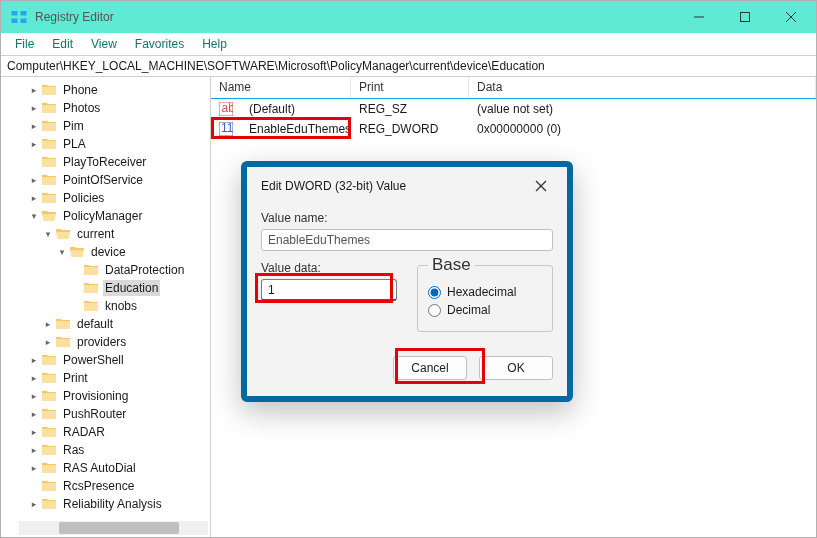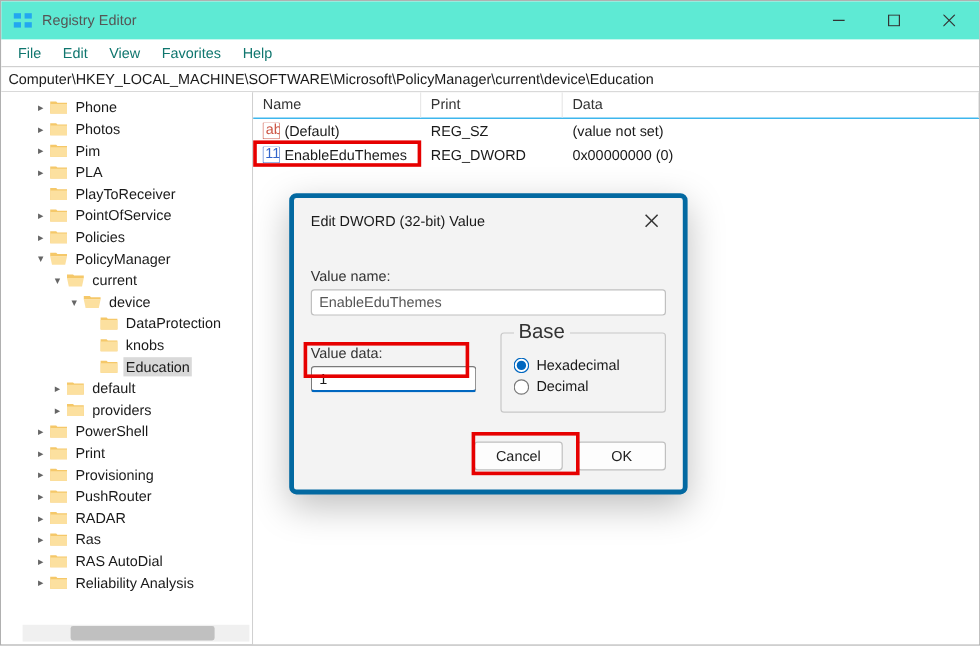--- a/index.html
+++ b/index.html
@@ -16,29 +16,29 @@
 .tree-content{min-width:250px}
 .node{display:flex;align-items:center;height:18px;padding-left:var(--ind,0px);white-space:nowrap;cursor:default}
 .node .arrow{width:14px;height:14px;display:flex;align-items:center;justify-content:center;color:#666;font-size:9px}
 .node .folder{width:16px;height:16px;margin-right:4px}
 .node .label{font-size:12px;padding:1px 2px}
 .node.selected .label{background:#d9d9d9}
 .list{flex:1;background:#fff;position:relative}
 .list-header{display:flex;height:22px;border-bottom:1px solid #0ea5e9}
 .list-header .col{padding:3px 8px;font-size:12px;color:#333;border-right:1px solid #e8e8e8}
 .list-row{display:flex;height:20px;align-items:center;cursor:default}
-.list-row .cell{padding:0 8px;font-size:12px;display:flex;align-items:flex-end;gap:4px;overflow:hidden;white-space:nowrap}
+.list-row .cell{padding:0 8px;font-size:12px;display:flex;align-items:flex-end;gap:16px;overflow:hidden;white-space:nowrap}
 .col-name{width:140px}.col-type{width:118px}.col-data{flex:1}
 .reg-icon{width:14px;height:14px;flex-shrink:0}
 .red-box{border:3px solid #e60000;position:absolute}
-.dialog{position:absolute;left:240px;top:160px;width:332px;background:#f3f3f3;border:4px solid #0369a1;box-shadow:0 10px 30px rgba(0,0,0,0.25);border-radius:6px}
+.dialog{position:absolute;left:240px;top:160px;width:332px;background:#f3f3f3;border:6px solid #0369a1;box-shadow:0 10px 30px rgba(0,0,0,0.25);border-radius:6px}
 .dlg-title{height:38px;display:flex;align-items:center;padding:0 14px;font-size:12px;color:#222}
 .dlg-title .close{margin-left:auto;font-size:14px;color:#333;width:24px;height:24px;display:flex;align-items:center;justify-content:center}
 .dlg-body{padding:0 14px 10px}
-.dlg-body label{font-size:12px;color:#333;display:block;margin:20px 0 4px}
+.dlg-body label{font-size:12px;color:#333;display:block;margin:6px 0 4px}
 .dlg-body .ro-field{width:100%;height:22px;border:1px solid #c0c0c0;border-radius:3px;background:#fff;padding:3px 6px;font-size:12px;color:#555}
 .dlg-row{display:flex;gap:20px;margin-top:4px}
 .dlg-col{flex:1}
 .dlg-body input[type=text]{width:100%;height:22px;border:1px solid #7a7a7a;border-bottom:2px solid #0067c0;border-radius:3px;padding:2px 6px;font-size:12px;outline:none;background:#fff}
 fieldset{border:1px solid #c8c8c8;border-radius:3px;padding:6px 10px 10px;margin-top:0}
 legend{font-size:17px;padding:0 4px;color:#333}
 .radio-row{display:flex;align-items:flex-end;gap:6px;margin:4px 0}
 .radio-row input{accent-color:#0067c0}
 .dlg-buttons{display:flex;justify-content:flex-end;gap:12px;padding:14px 14px 16px}
 .dlg-buttons button{width:74px;height:24px;background:#fdfdfd;border:1px solid #c0c0c0;border-radius:3px;font-size:12px;color:#222}
@@ -172,36 +172,36 @@
           <span class="label">device</span>
         </div>
         <div class="node" style="--ind: 66px;">
           <span class="arrow"></span>
           <span class="folder"><svg viewBox="0 0 16 16" width="16" height="16">
               <path d="M1 3h5l1 1h8v9H1z" fill="#f5c869"></path>
               <path d="M1 5h14v8H1z" fill="#fce09f"></path>
             </svg></span>
           <span class="label">DataProtection</span>
         </div>
+        <div class="node selected" style="--ind: 66px;">
+          <span class="arrow"></span>
+          <span class="folder"><svg viewBox="0 0 16 16" width="16" height="16">
+              <path d="M1 3h5l1 1h8v9H1z" fill="#f5c869"></path>
+              <path d="M1 5h14v8H1z" fill="#fce09f"></path>
+            </svg></span>
+          <span class="label">Education</span>
+        </div>
         <div class="node" style="--ind: 66px;">
           <span class="arrow"></span>
           <span class="folder"><svg viewBox="0 0 16 16" width="16" height="16">
               <path d="M1 3h5l1 1h8v9H1z" fill="#f5c869"></path>
               <path d="M1 5h14v8H1z" fill="#fce09f"></path>
             </svg></span>
           <span class="label">knobs</span>
         </div>
-        <div class="node selected" style="--ind: 66px;">
-          <span class="arrow"></span>
-          <span class="folder"><svg viewBox="0 0 16 16" width="16" height="16">
-              <path d="M1 3h5l1 1h8v9H1z" fill="#f5c869"></path>
-              <path d="M1 5h14v8H1z" fill="#fce09f"></path>
-            </svg></span>
-          <span class="label">Education</span>
-        </div>
         <div class="node" style="--ind: 38px;">
           <span class="arrow">▸</span>
           <span class="folder"><svg viewBox="0 0 16 16" width="16" height="16">
               <path d="M1 3h5l1 1h8v9H1z" fill="#f5c869"></path>
               <path d="M1 5h14v8H1z" fill="#fce09f"></path>
             </svg></span>
           <span class="label">default</span>
         </div>
         <div class="node" style="--ind: 38px;">
           <span class="arrow">▸</span>
@@ -259,20 +259,28 @@
             </svg></span>
           <span class="label">Ras</span>
         </div>
         <div class="node" style="--ind: 24px;">
           <span class="arrow">▸</span>
           <span class="folder"><svg viewBox="0 0 16 16" width="16" height="16">
               <path d="M1 3h5l1 1h8v9H1z" fill="#f5c869"></path>
               <path d="M1 5h14v8H1z" fill="#fce09f"></path>
             </svg></span>
           <span class="label">RAS AutoDial</span>
+        </div>
+        <div class="node" style="--ind: 24px;">
+          <span class="arrow"></span>
+          <span class="folder"><svg viewBox="0 0 16 16" width="16" height="16">
+              <path d="M1 3h5l1 1h8v9H1z" fill="#f5c869"></path>
+              <path d="M1 5h14v8H1z" fill="#fce09f"></path>
+            </svg></span>
+          <span class="label">RcsPresence</span>
         </div>
         <div class="node" style="--ind: 24px;">
           <span class="arrow">▸</span>
           <span class="folder"><svg viewBox="0 0 16 16" width="16" height="16">
               <path d="M1 3h5l1 1h8v9H1z" fill="#f5c869"></path>
               <path d="M1 5h14v8H1z" fill="#fce09f"></path>
             </svg></span>
           <span class="label">Reliability Analysis</span>
         </div>
       </div>

